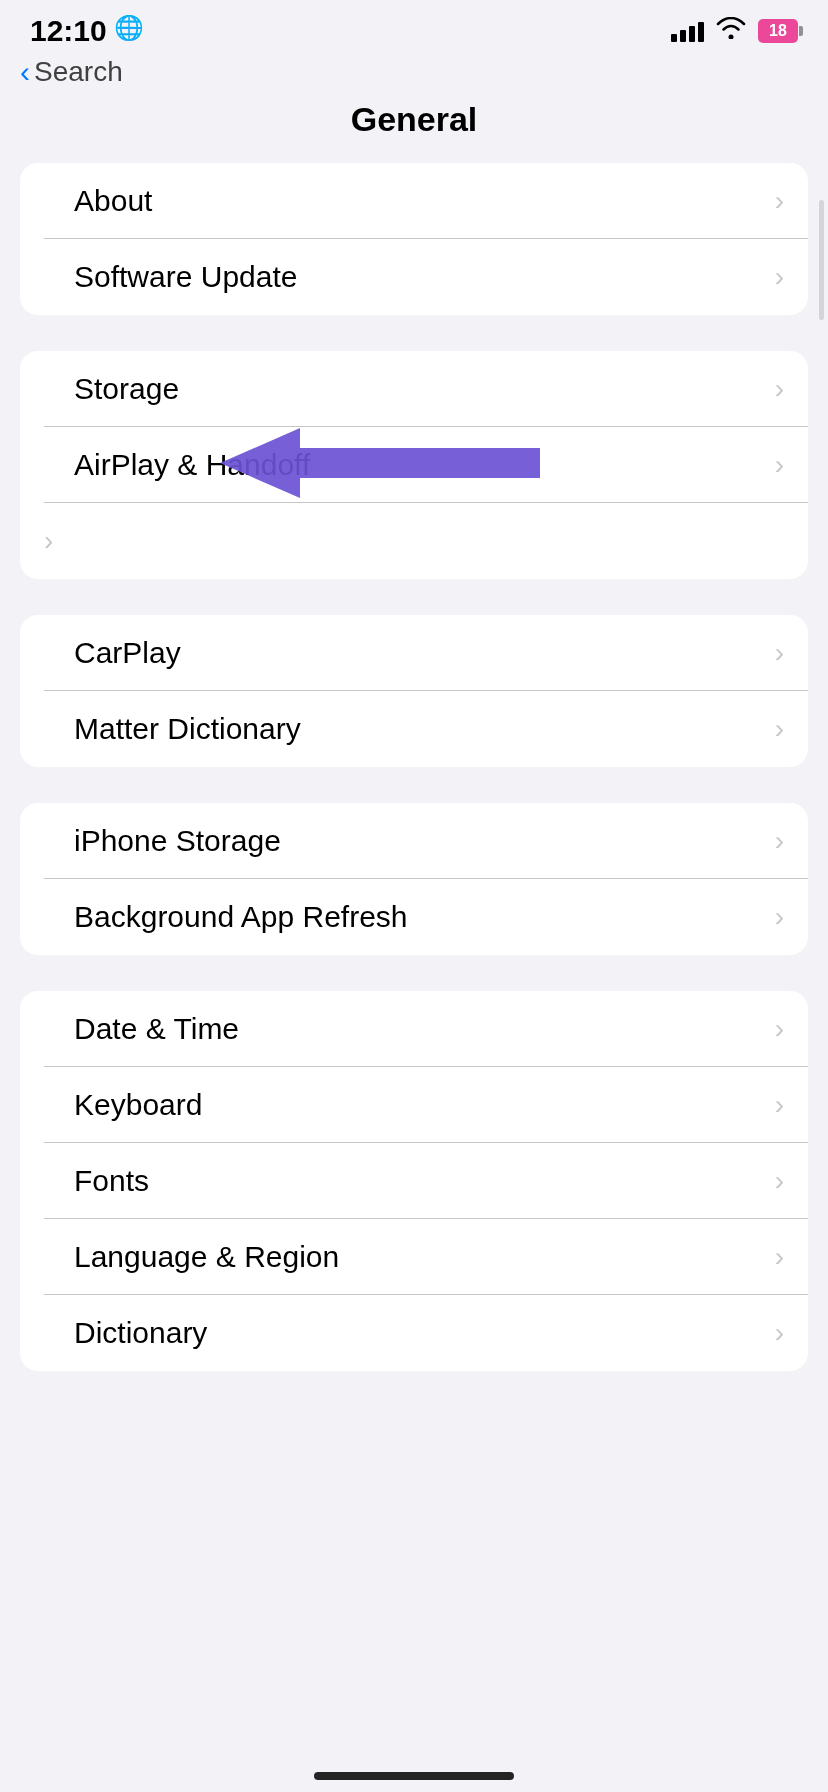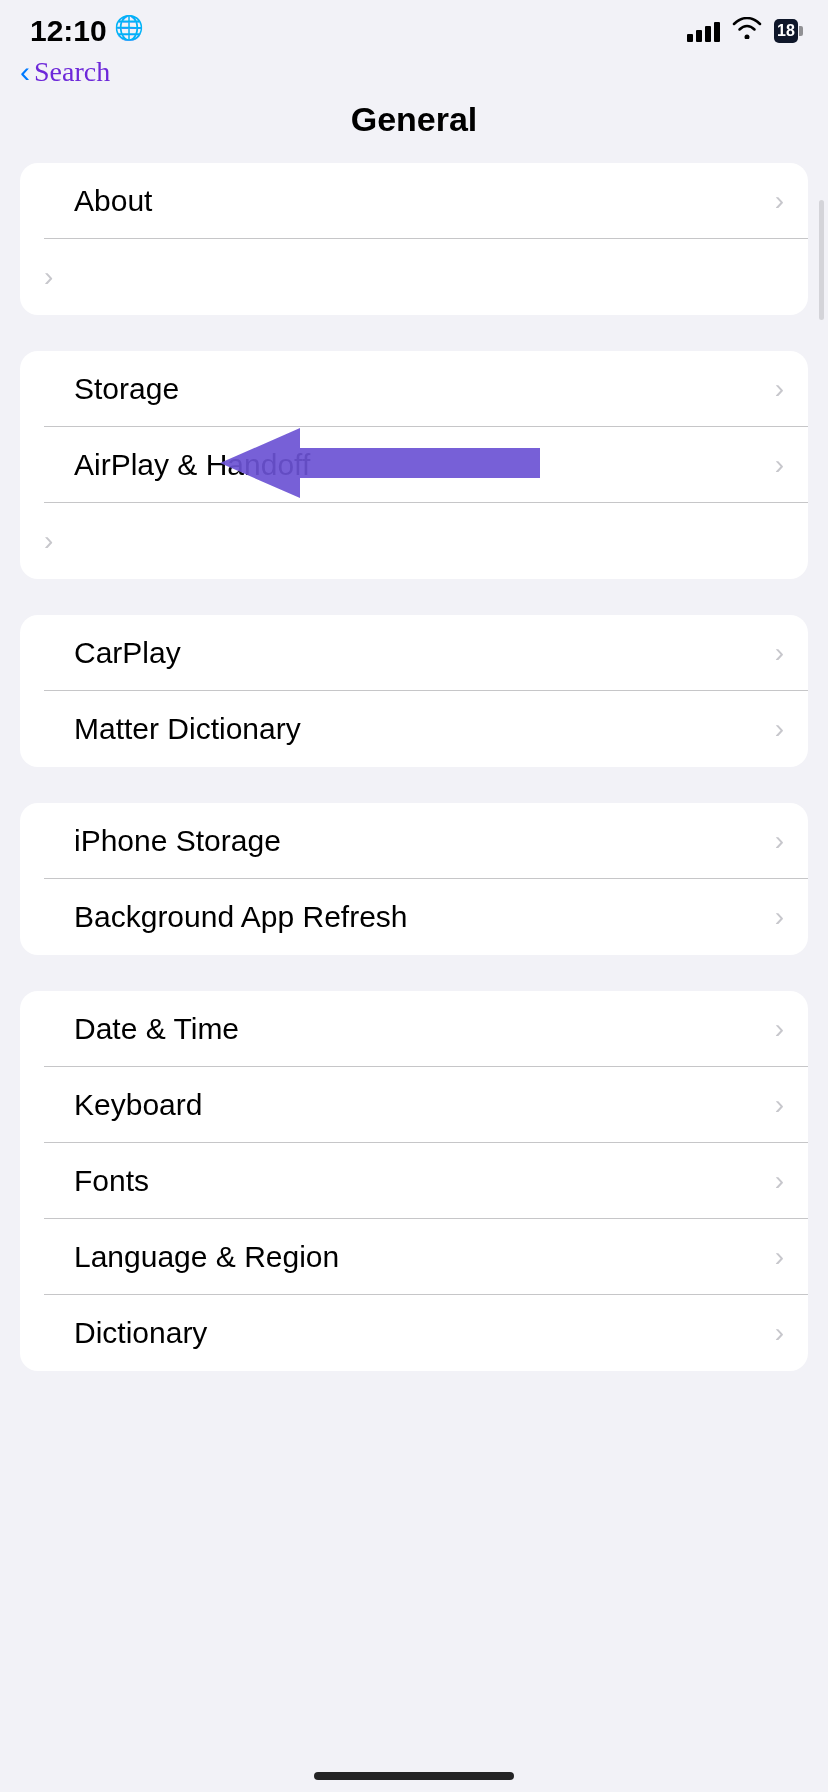--- a/index.html
+++ b/index.html
@@ -56,23 +56,23 @@
 
     .wifi-icon {
       font-size: 22px;
       color: #000;
     }
 
     .battery {
       display: flex;
       align-items: center;
       justify-content: center;
-      width: 24px;
+      width: 40px;
       height: 24px;
-      background: #0f172a;
+      background: #ec4899;
       border-radius: 5px;
       color: #fff;
       font-size: 16px;
       font-weight: 700;
       position: relative;
     }
 
     .battery::after {
       content: '';
       position: absolute;
@@ -103,22 +103,21 @@
     }
 
     .back-chevron {
       font-size: 30px;
       color: #007aff;
       line-height: 1;
     }
 
     .back-label {
       font-size: 28px;
-      color: #6d28d9;
-      font-family: Liberation Serif, serif;
+      color: #404040;
     }
 
     
     .page-header {
       display: flex;
       justify-content: center;
       align-items: center;
       padding: 4px 20px 24px 20px;
     }
 
@@ -241,20 +240,21 @@
 <div id="settings-container">
 
   <div class="settings-group">
     <div class="settings-row">
       <span class="settings-row-label">About</span>
       <div class="settings-row-right">
         <span class="chevron-right">›</span>
       </div>
     </div>
     <div class="settings-row">
+      <span class="settings-row-label">Software Update</span>
       <div class="settings-row-right">
         <span class="chevron-right">›</span>
       </div>
     </div>
   </div>
 
   <div class="settings-group" style="position:relative;">
     <div class="settings-row">
       <span class="settings-row-label">Storage</span>
       <div class="settings-row-right">

